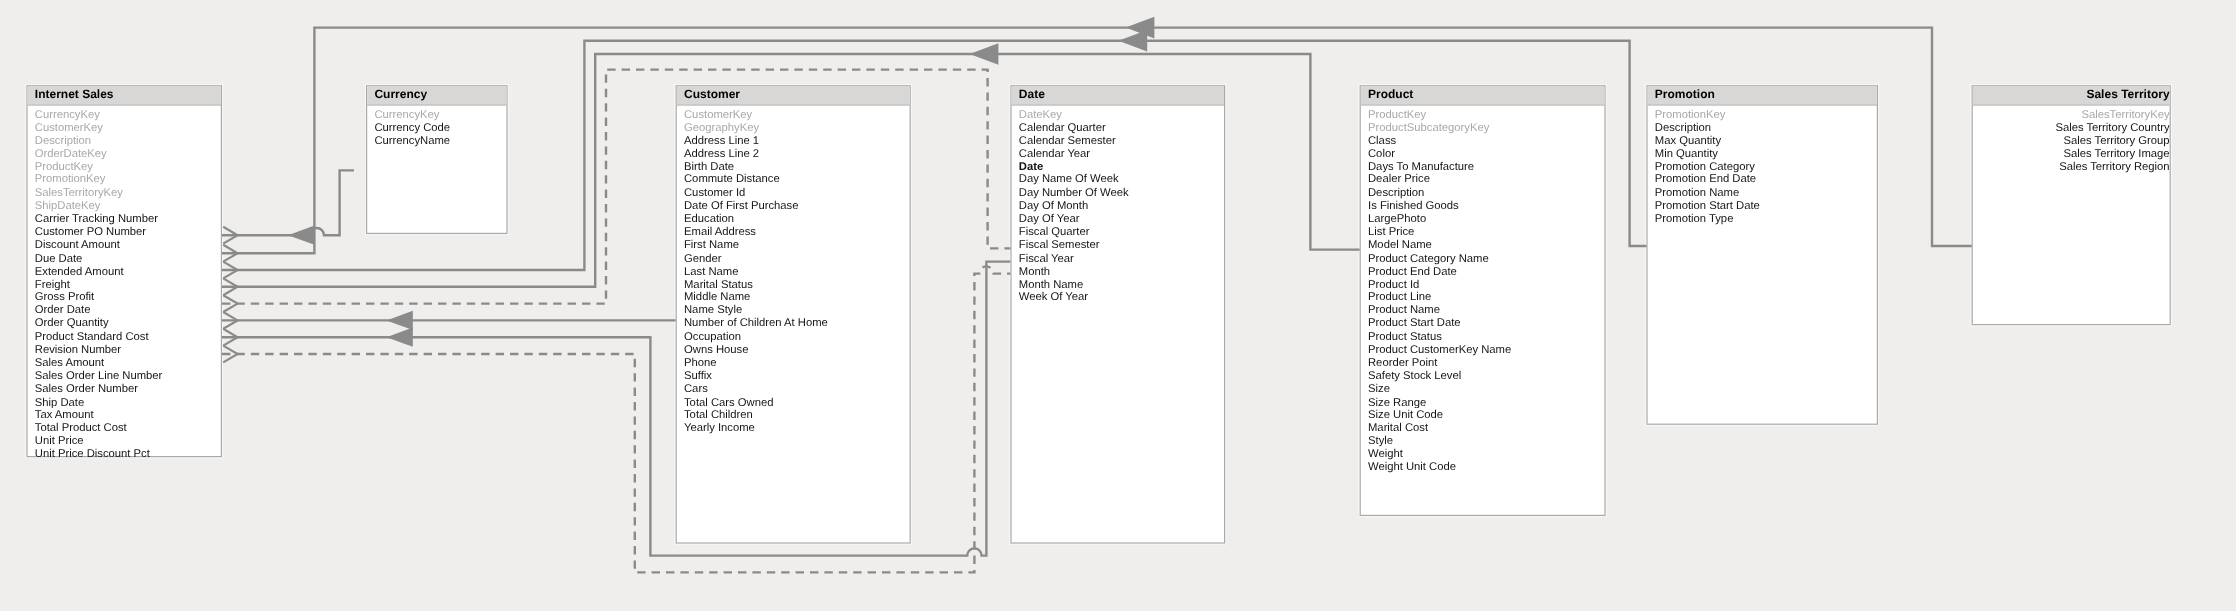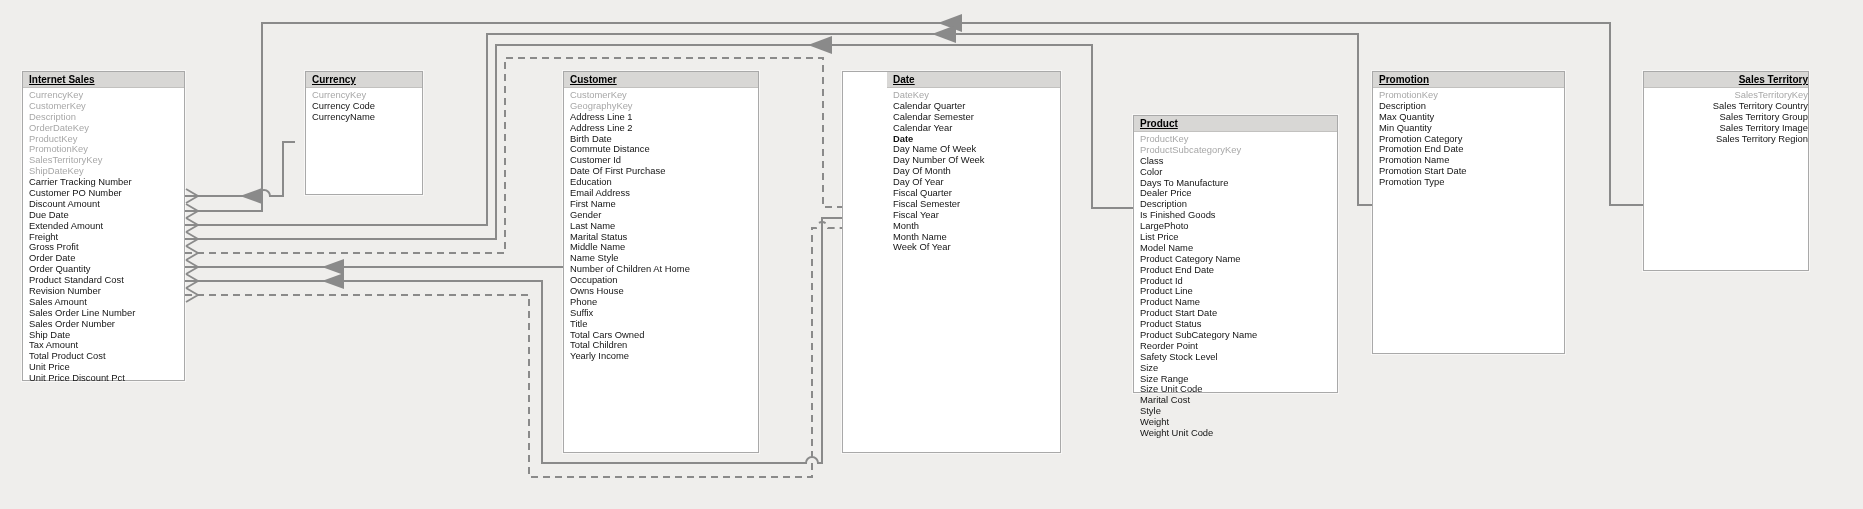--- a/index.html
+++ b/index.html
@@ -30,21 +30,20 @@
     height:15px;
     line-height:15px;
     background:#d8d7d5;
     border-bottom:1px solid #c2c1bf;
     font-size:10px;
     font-weight:bold;
     color:#000;
     padding:0 0 0 6px;
     white-space:nowrap;
     overflow:hidden;
-    text-decoration:underline;
   }
   .etable .fields{
     padding:2px 0 0 6px;
   }
   .field{
     font-size:9.4px;
     line-height:10.9px;
     height:10.9px;
     color:#141414;
     white-space:nowrap;
@@ -117,70 +116,70 @@
         <div class="field">Gender</div>
         <div class="field">Last Name</div>
         <div class="field">Marital Status</div>
         <div class="field">Middle Name</div>
         <div class="field">Name Style</div>
         <div class="field">Number of Children At Home</div>
         <div class="field">Occupation</div>
         <div class="field">Owns House</div>
         <div class="field">Phone</div>
         <div class="field">Suffix</div>
-        <div class="field">Title</div>
+        <div class="field">Cars</div>
         <div class="field">Total Cars Owned</div>
         <div class="field">Total Children</div>
         <div class="field">Yearly Income</div>
       </div>
   </div>
 
-  <div class="etable" style="left:842px;top:71px;width:219px;height:382px;padding-left:44px;">
+  <div class="etable" style="left:842px;top:71px;width:179px;height:382px;">
     <div class="hdr">Date</div>
     <div class="fields">
         <div class="field key">DateKey</div>
         <div class="field">Calendar Quarter</div>
         <div class="field">Calendar Semester</div>
         <div class="field">Calendar Year</div>
         <div class="field bold">Date</div>
         <div class="field">Day Name Of Week</div>
         <div class="field">Day Number Of Week</div>
         <div class="field">Day Of Month</div>
         <div class="field">Day Of Year</div>
         <div class="field">Fiscal Quarter</div>
         <div class="field">Fiscal Semester</div>
         <div class="field">Fiscal Year</div>
         <div class="field">Month</div>
         <div class="field">Month Name</div>
         <div class="field">Week Of Year</div>
       </div>
   </div>
 
-  <div class="etable" style="left:1133px;top:71px;width:205px;height:278px;margin-top:44px;">
+  <div class="etable" style="left:1133px;top:71px;width:205px;height:359px;">
     <div class="hdr">Product</div>
     <div class="fields">
         <div class="field key">ProductKey</div>
         <div class="field key">ProductSubcategoryKey</div>
         <div class="field">Class</div>
         <div class="field">Color</div>
         <div class="field">Days To Manufacture</div>
         <div class="field">Dealer Price</div>
         <div class="field">Description</div>
         <div class="field">Is Finished Goods</div>
         <div class="field">LargePhoto</div>
         <div class="field">List Price</div>
         <div class="field">Model Name</div>
         <div class="field">Product Category Name</div>
         <div class="field">Product End Date</div>
         <div class="field">Product Id</div>
         <div class="field">Product Line</div>
         <div class="field">Product Name</div>
         <div class="field">Product Start Date</div>
         <div class="field">Product Status</div>
-        <div class="field">Product SubCategory Name</div>
+        <div class="field">Product CustomerKey Name</div>
         <div class="field">Reorder Point</div>
         <div class="field">Safety Stock Level</div>
         <div class="field">Size</div>
         <div class="field">Size Range</div>
         <div class="field">Size Unit Code</div>
         <div class="field">Marital Cost</div>
         <div class="field">Style</div>
         <div class="field">Weight</div>
         <div class="field">Weight Unit Code</div>
       </div>

